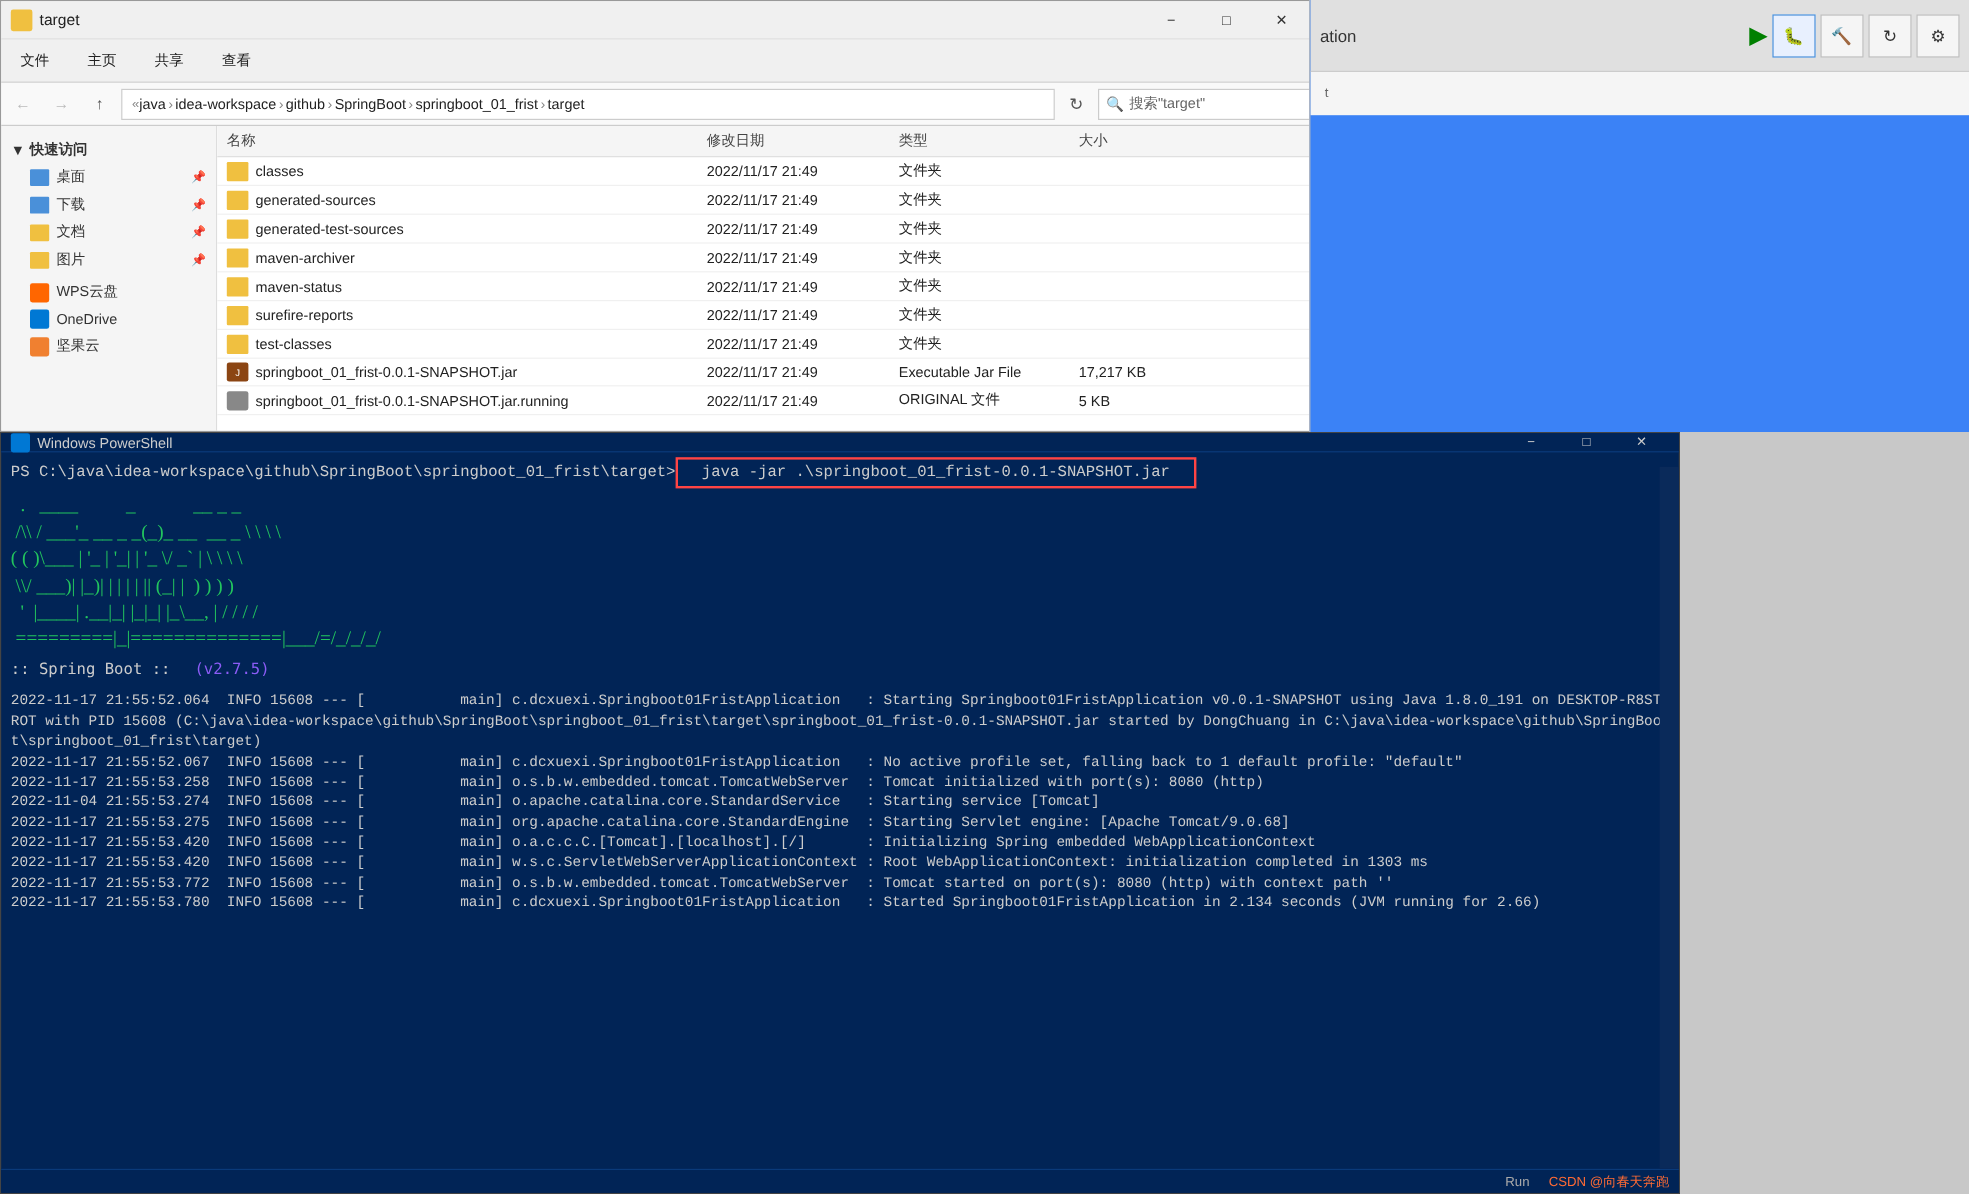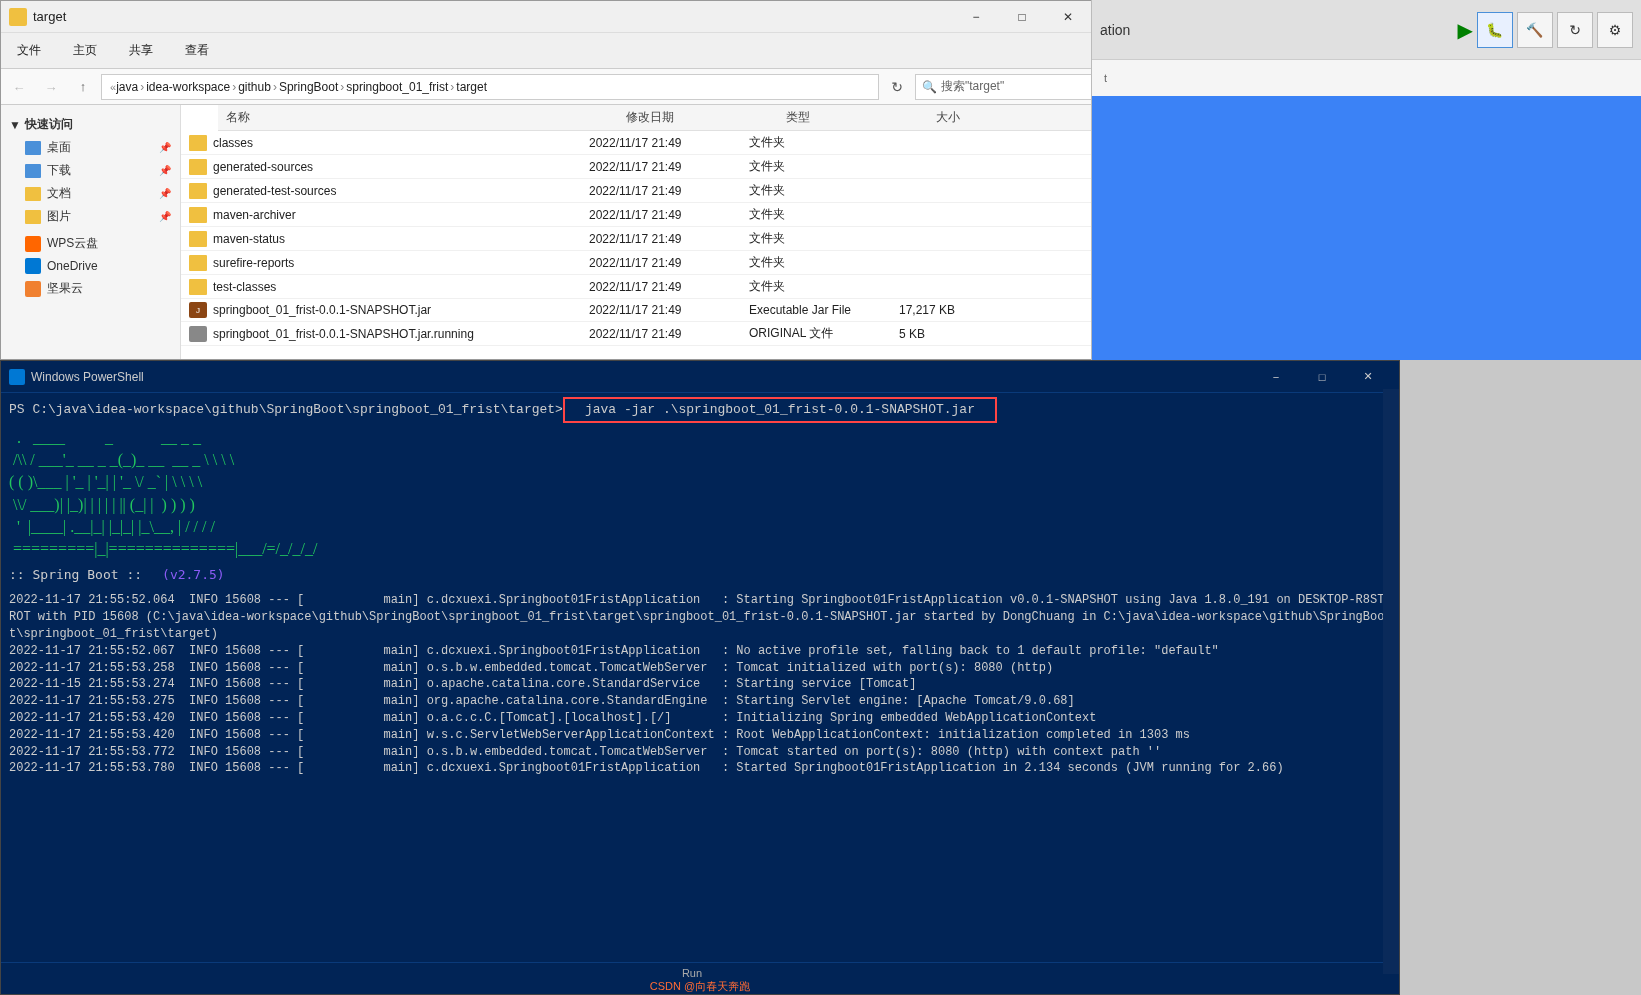--- a/index.html
+++ b/index.html
@@ -200,21 +200,20 @@
     }
 
     .file-list-header {
       display: flex;
       align-items: center;
       padding: 4px 8px;
       border-bottom: 1px solid #e0e0e0;
       background: #f5f5f5;
       font-size: 12px;
       color: #444;
-      margin-left: 37px;
     }
 
     .col-name { width: 400px; }
     .col-date { width: 160px; }
     .col-type { width: 150px; }
     .col-size { width: 100px; }
 
     .file-row {
       display: flex;
       align-items: center;
@@ -295,21 +294,21 @@
       left: 0;
       width: 1400px;
       height: 635px;
       background: #012456;
       border: 1px solid #444;
       display: flex;
       flex-direction: column;
     }
 
     .ps-titlebar {
-      height: 32px;
+      height: 16px;
       background: #012456;
       border-bottom: 1px solid #0a3a7a;
       display: flex;
       align-items: center;
       justify-content: space-between;
       padding: 0 8px;
       flex-shrink: 0;
     }
 
     .ps-title {
@@ -382,31 +381,30 @@
     .ps-log-line {
       white-space: pre-wrap;
       word-break: break-all;
       font-size: 12px;
       line-height: 1.4;
       color: #cccccc;
       margin: 0;
     }
 
     .ps-status-bar {
-      height: 32px;
+      height: 20px;
       background: #012456;
       border-top: 1px solid #0a3a7a;
       display: flex;
       align-items: center;
       justify-content: flex-end;
       padding: 0 8px;
       font-size: 11px;
       color: #aaa;
       flex-shrink: 0;
-      flex-direction: column;
     }
 
     .scrollbar-area {
       position: absolute;
       right: 0;
       top: 28px;
       width: 16px;
       height: calc(100% - 48px);
       background: #0a2a5a;
     }
@@ -628,21 +626,21 @@
 
     <div style="display:flex;gap:20px;margin-bottom:8px;">
       <span style="font-family:Consolas,monospace;font-size:13px;color:#ccc;">:: Spring Boot ::</span>
       <span style="font-family:Consolas,monospace;font-size:13px;color:#8b5cf6;">(v2.7.5)</span>
     </div>
 
     <div id="log-container">
         <div class="ps-log-line">2022-11-17 21:55:52.064  INFO 15608 --- [           main] c.dcxuexi.Springboot01FristApplication   : Starting Springboot01FristApplication v0.0.1-SNAPSHOT using Java 1.8.0_191 on DESKTOP-R8STROT with PID 15608 (C:\java\idea-workspace\github\SpringBoot\springboot_01_frist\target\springboot_01_frist-0.0.1-SNAPSHOT.jar started by DongChuang in C:\java\idea-workspace\github\SpringBoot\springboot_01_frist\target)</div>
         <div class="ps-log-line">2022-11-17 21:55:52.067  INFO 15608 --- [           main] c.dcxuexi.Springboot01FristApplication   : No active profile set, falling back to 1 default profile: "default"</div>
         <div class="ps-log-line">2022-11-17 21:55:53.258  INFO 15608 --- [           main] o.s.b.w.embedded.tomcat.TomcatWebServer  : Tomcat initialized with port(s): 8080 (http)</div>
-        <div class="ps-log-line">2022-11-15 21:55:53.274  INFO 15608 --- [           main] o.apache.catalina.core.StandardService   : Starting service [Tomcat]</div>
+        <div class="ps-log-line">2022-11-04 21:55:53.274  INFO 15608 --- [           main] o.apache.catalina.core.StandardService   : Starting service [Tomcat]</div>
         <div class="ps-log-line">2022-11-17 21:55:53.275  INFO 15608 --- [           main] org.apache.catalina.core.StandardEngine  : Starting Servlet engine: [Apache Tomcat/9.0.68]</div>
         <div class="ps-log-line">2022-11-17 21:55:53.420  INFO 15608 --- [           main] o.a.c.c.C.[Tomcat].[localhost].[/]       : Initializing Spring embedded WebApplicationContext</div>
         <div class="ps-log-line">2022-11-17 21:55:53.420  INFO 15608 --- [           main] w.s.c.ServletWebServerApplicationContext : Root WebApplicationContext: initialization completed in 1303 ms</div>
         <div class="ps-log-line">2022-11-17 21:55:53.772  INFO 15608 --- [           main] o.s.b.w.embedded.tomcat.TomcatWebServer  : Tomcat started on port(s): 8080 (http) with context path ''</div>
         <div class="ps-log-line">2022-11-17 21:55:53.780  INFO 15608 --- [           main] c.dcxuexi.Springboot01FristApplication   : Started Springboot01FristApplication in 2.134 seconds (JVM running for 2.66)</div>
       </div>
   </div>
 
   <div class="ps-status-bar">
     <span style="color:#aaa;font-size:11px;margin-right:16px;">Run</span>

